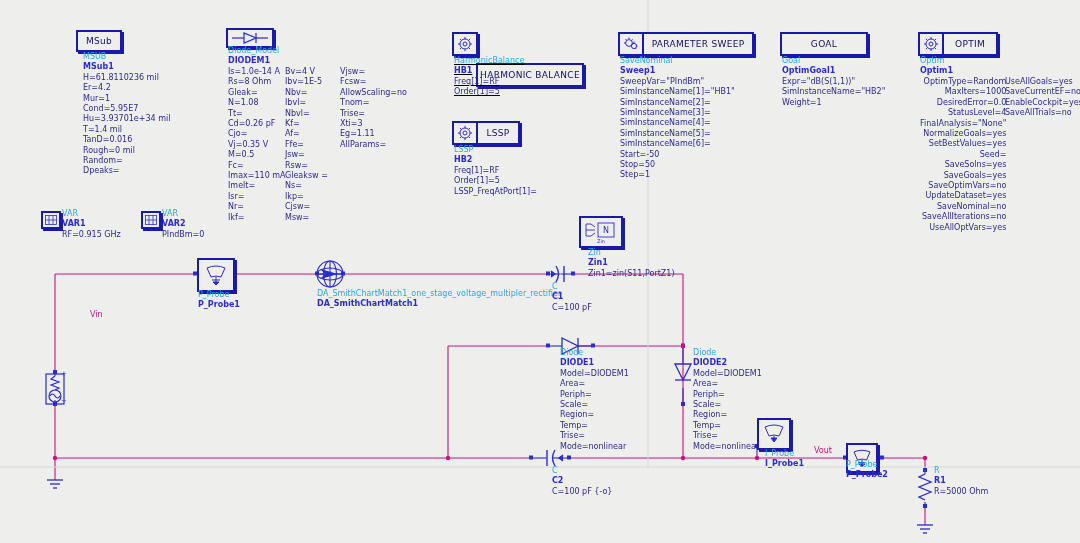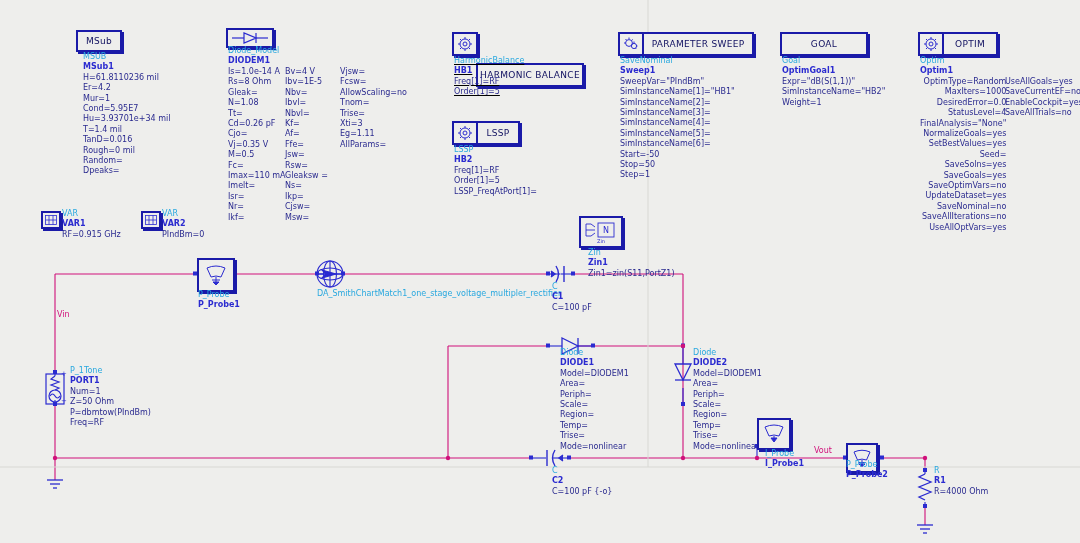--- a/index.html
+++ b/index.html
@@ -444,46 +444,39 @@
       </g>
     </svg>
   </div>
   <div class="param" style="left:198px;top:290px;">
     <div class="t-cyan">P_Probe</div>
     <div class="t-blue t-b">P_Probe1</div>
   </div>
 
   <div class="param" style="left:317px;top:289px;">
     <div class="t-cyan">DA_SmithChartMatch1_one_stage_voltage_multipler_rectifier</div>
+    <div class="t-blue t-b">DA_SmithChartMatch1</div>
   </div>
 
   <div class="param" style="left:552px;top:282px;">
     <div class="t-cyan">C</div>
     <div class="t-blue t-b">C1</div>
     <div class="t-dark lbl-line">C=100 pF</div>
   </div>
 
   <div class="param" style="left:552px;top:466px;">
     <div class="t-cyan">C</div>
     <div class="t-blue t-b">C2</div>
     <div class="t-dark lbl-line">C=100 pF {-o}</div>
   </div>
 
-  <div class="param" style="left:70px;top:366px;">
-    <div class="t-cyan">P_1Tone</div>
-    <div class="t-blue t-b">PORT1</div>
-    <div class="t-dark lbl-line">Num=1</div>
-    <div class="t-dark lbl-line">Z=50 Ohm</div>
-    <div class="t-dark lbl-line">P=dbmtow(PIndBm)</div>
-    <div class="t-dark lbl-line">Freq=RF</div>
-  </div>
   <div class="blk t-blue" style="left:61px;top:369px;font-size:7px;">+</div>
   <div class="blk t-blue" style="left:61px;top:396px;font-size:7px;">−</div>
 
-  <div class="blk t-pink" style="left:57px;top:310px;">Vin</div>
+  <div class="blk t-pink" style="left:57px;top:310px;padding-left:33px;">Vin</div>
   <div class="blk t-pink" style="left:814px;top:446px;">Vout</div>
 
   <div class="param" style="left:560px;top:348px;">
     <div class="t-cyan">Diode</div>
     <div class="t-blue t-b">DIODE1</div>
     <div class="t-dark lbl-line">Model=DIODEM1</div>
     <div class="t-dark lbl-line">Area=</div>
     <div class="t-dark lbl-line">Periph=</div>
     <div class="t-dark lbl-line">Scale=</div>
     <div class="t-dark lbl-line">Region=</div>
@@ -530,16 +523,16 @@
     </svg>
   </div>
   <div class="param" style="left:846px;top:460px;">
     <div class="t-cyan">P_Probe</div>
     <div class="t-blue t-b">P_Probe2</div>
   </div>
 
   <div class="param" style="left:934px;top:466px;">
     <div class="t-cyan">R</div>
     <div class="t-blue t-b">R1</div>
-    <div class="t-dark lbl-line">R=4000 Ohm</div>
+    <div class="t-dark lbl-line">R=5000 Ohm</div>
   </div>
 
 </div>
 
 </body></html>

